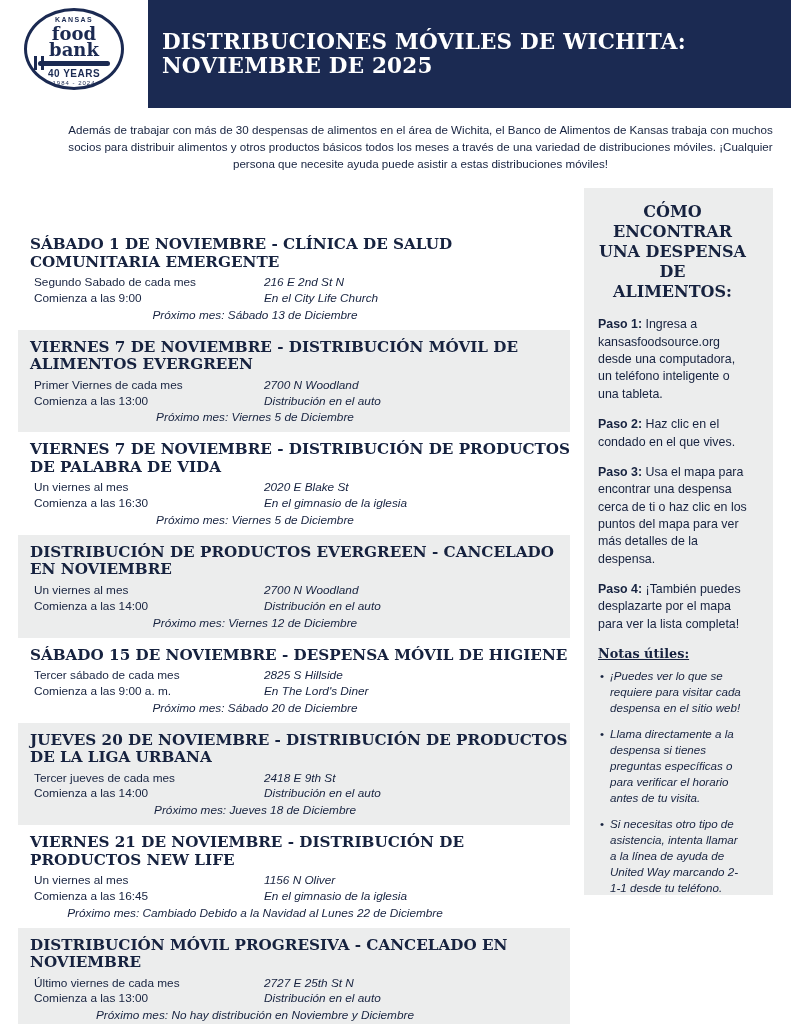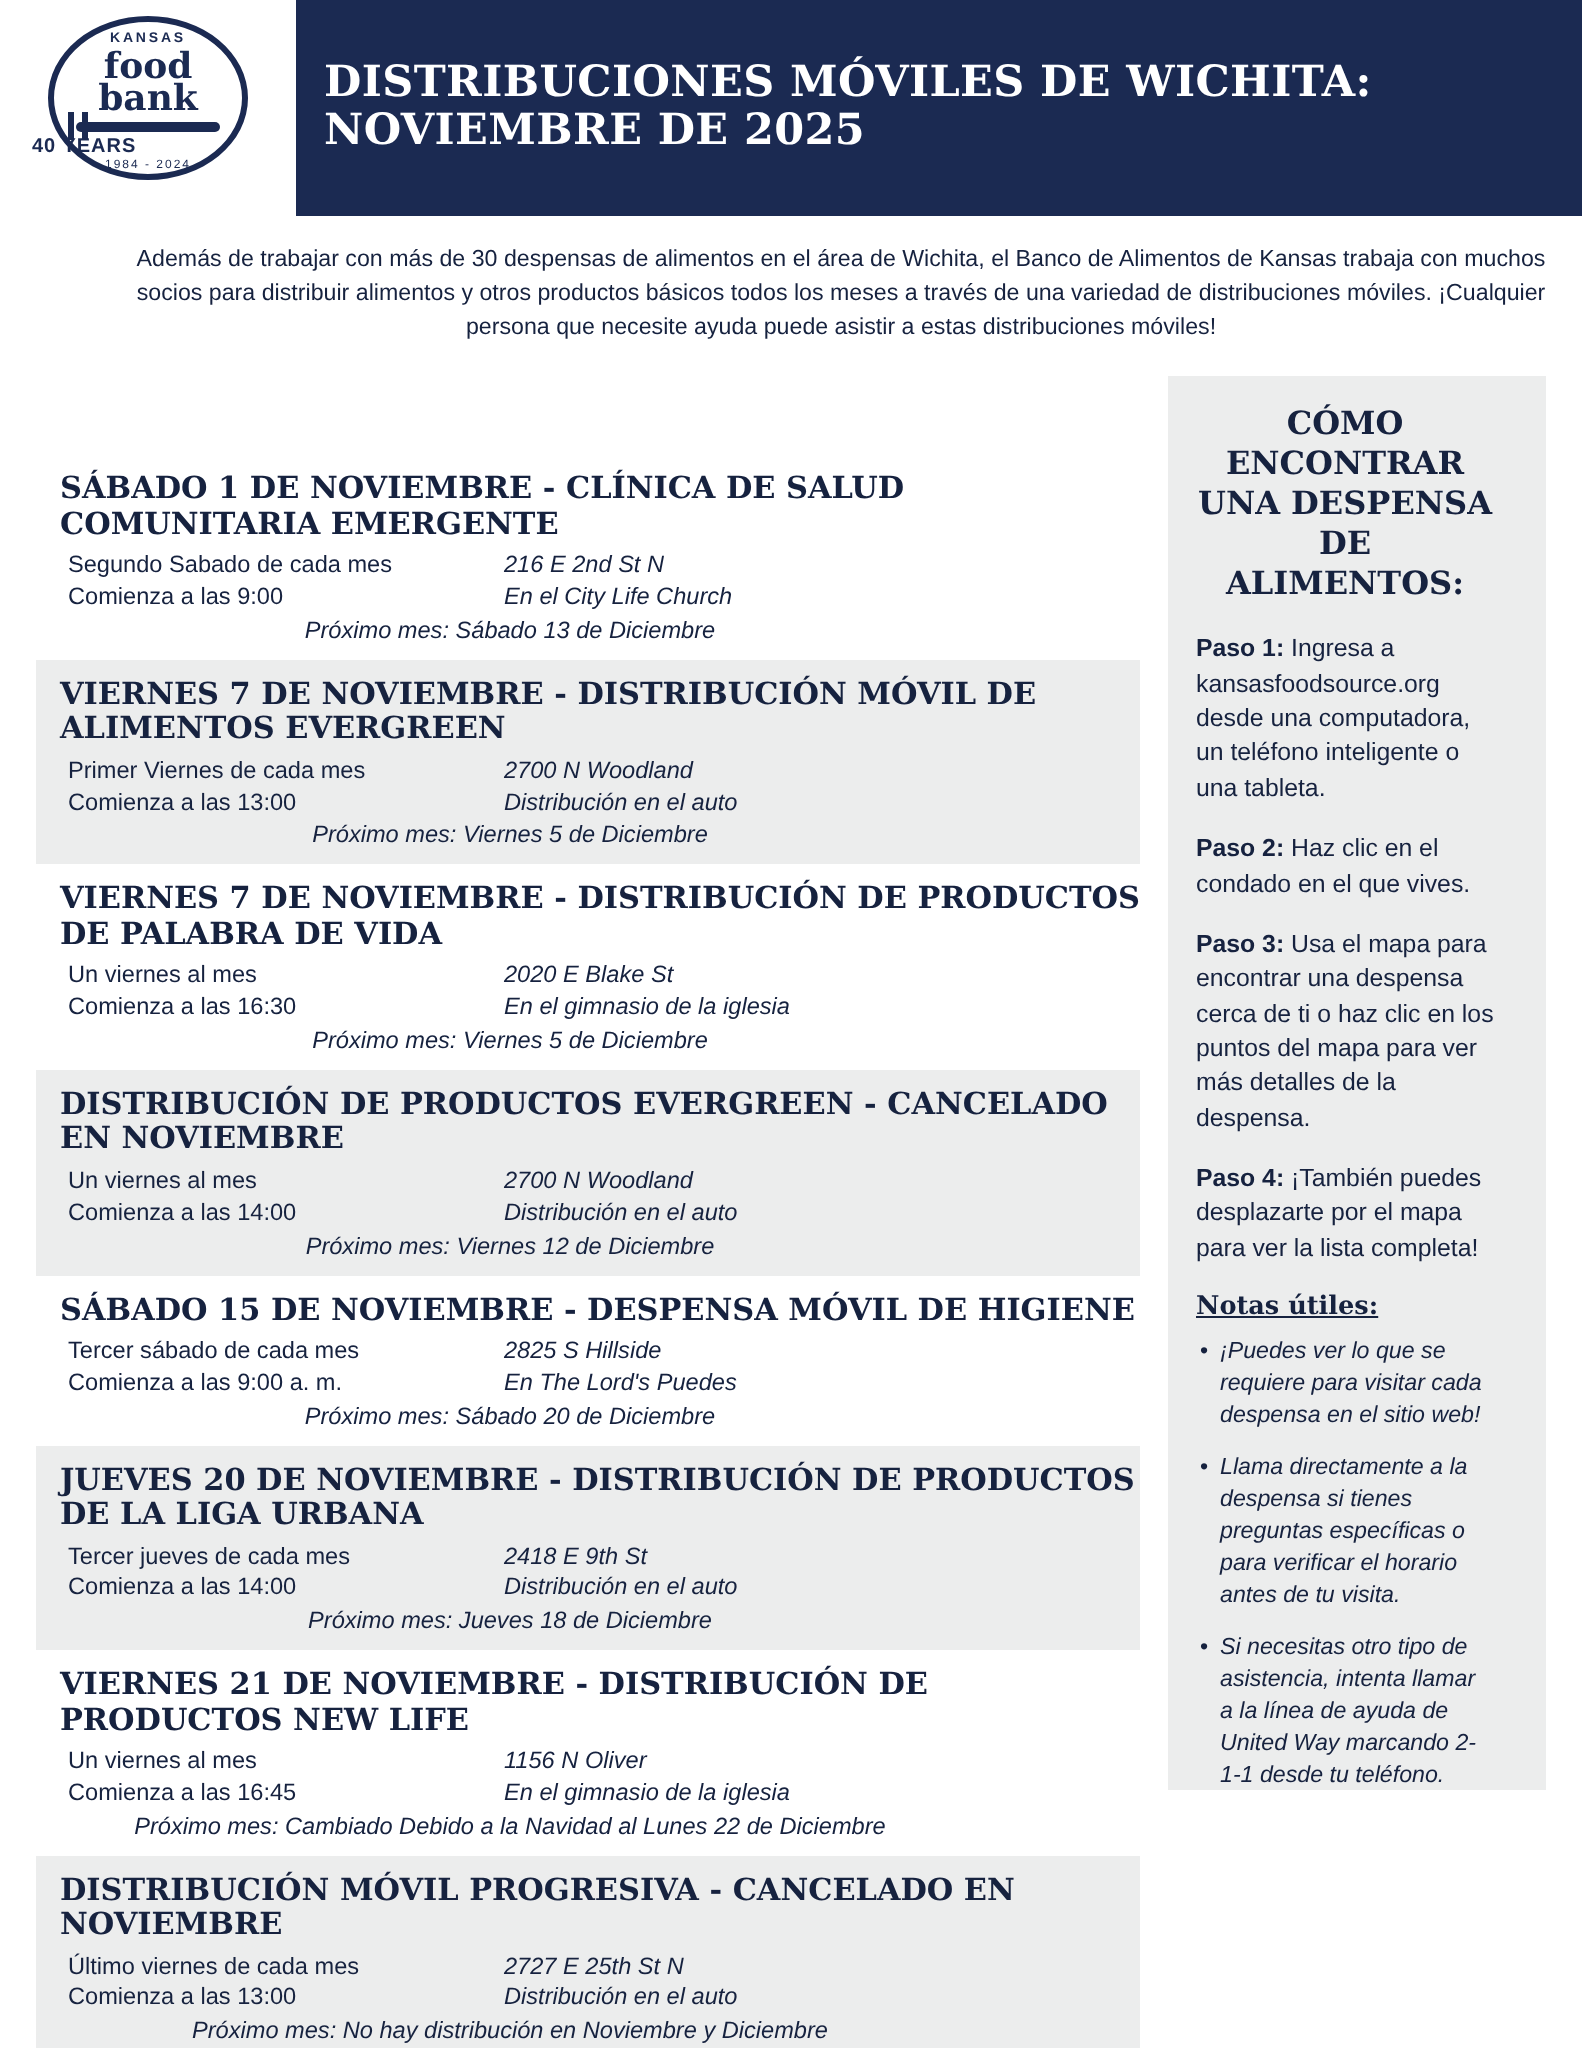--- a/index.html
+++ b/index.html
@@ -79,20 +79,21 @@
   .logo-fork:after {
     content: "";
     position: absolute;
     left: 3px; top: -5px;
     width: 3px; height: 14px;
     background: #1b2a52;
   }
   .logo-years {
     position: absolute;
     left: 0; top: 62px; width: 116px;
+    text-align: center;
     font-size: 10px;
     font-weight: bold;
     color: #1b2a52;
     letter-spacing: .5px;
   }
   .logo-dates {
     position: absolute;
     left: 0; top: 74px; width: 116px;
     text-align: center;
     font-size: 6px;
@@ -137,20 +138,21 @@
     font-family: "DejaVu Serif", serif;
     font-weight: bold;
     font-size: 15.2px;
     color: #16223f;
     padding: 5px 0 4px 12px;
     line-height: 1.15;
   }
   .event-row {
     display: flex;
     padding-left: 16px;
+    gap: 12px;
   }
   .event-left { width: 218px; flex: 0 0 218px; }
   .event-right { flex: 1; font-style: italic; }
   .ev-line {
     font-size: 11.8px;
     line-height: 1.34;
     color: #16223f;
   }
   .ev-next {
     text-align: center;
@@ -310,21 +312,21 @@
 
     <div class="event">
       <div class="event-title">SÁBADO 15 DE NOVIEMBRE - DESPENSA MÓVIL DE HIGIENE</div>
       <div class="event-row">
         <div class="event-left">
           <div class="ev-line">Tercer sábado de cada mes</div>
           <div class="ev-line">Comienza a las 9:00 a. m.</div>
         </div>
         <div class="event-right">
           <div class="ev-line">2825 S Hillside</div>
-          <div class="ev-line">En The Lord's Puedes</div>
+          <div class="ev-line">En The Lord's Diner</div>
         </div>
       </div>
       <div class="ev-next">Próximo mes: Sábado 20 de Diciembre</div>
     </div>
 
     <div class="event shaded">
       <div class="event-title">JUEVES 20 DE NOVIEMBRE - DISTRIBUCIÓN DE PRODUCTOS DE LA LIGA URBANA</div>
       <div class="event-row">
         <div class="event-left">
           <div class="ev-line">Tercer jueves de cada mes</div>

